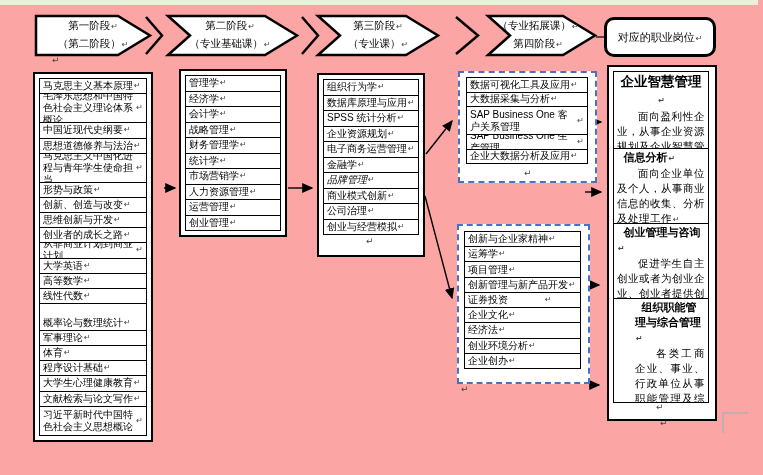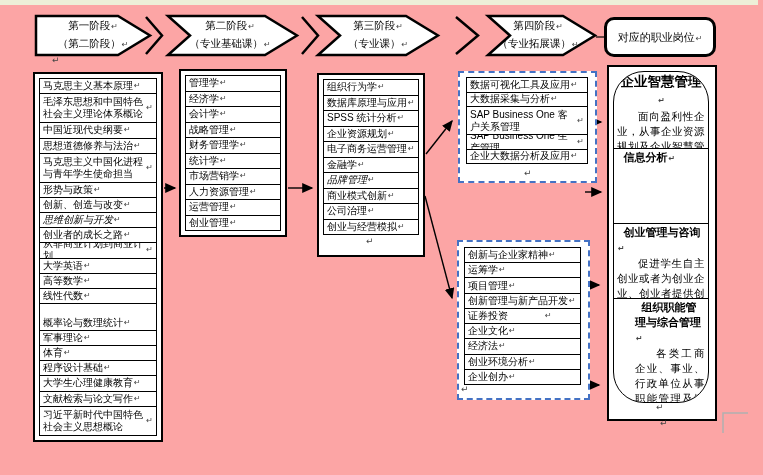--- a/index.html
+++ b/index.html
@@ -14,32 +14,32 @@
                  border-radius:10px;background:#fff;text-align:center;line-height:34px;font-size:11px;z-index:3;}
   .box-outer{position:absolute;border:2.5px solid #000;background:#fff;z-index:2;}
   .box-inner{position:absolute;border:1.5px solid #000;display:flex;flex-direction:column;overflow:hidden;}
   .row{display:flex;align-items:center;border-bottom:1.5px solid #000;padding:0 3px;
        font-size:10px;line-height:12px;overflow:hidden;}
   .row:last-child{border-bottom:none;}
   .row .txt{word-break:break-all;}
   .dashed-box{position:absolute;border:2px dashed #4472C4;background:#fff;z-index:2;}
   .tail-mark{position:absolute;font-size:9px;color:#444;z-index:3;}
   
-  #col1{left:33px;top:72px;width:130px;height:370px;}
+  #col1{left:33px;top:72px;width:120px;height:370px;}
   #col1 .box-inner{left:4px;top:4px;right:4px;bottom:4px;}
   #col2{left:179px;top:69px;width:108px;height:168px;}
   #col2 .box-inner{left:4px;top:4px;right:4px;bottom:4px;}
   #col3{left:317px;top:73px;width:108px;height:184px;}
   #col3 .box-inner{left:4px;top:4px;right:4px;bottom:20px;}
   #c4t{left:458px;top:71px;width:139px;height:112px;}
   #c4t .box-inner{left:6px;top:4px;right:7px;bottom:17px;}
-  #c4b{left:457px;top:240px;width:133px;height:160px;}
+  #c4b{left:457px;top:224px;width:133px;height:160px;}
   #c4b .box-inner{left:5px;top:5px;right:7px;bottom:13px;}
   #col5{left:607px;top:65px;width:110px;height:356px;}
-  #col5 .box-inner{left:4px;top:4px;right:6px;bottom:16px;border-radius:31px;}
+  #col5 .box-inner{left:4px;top:4px;right:6px;bottom:16px;}
   .job-section{border-bottom:1.5px solid #000;padding:1px 3px;overflow:hidden;}
   .job-section:last-child{border-bottom:none;}
   .job-title{font-weight:bold;font-size:11px;line-height:15px;text-indent:0.6em;}
   .job-section:first-child .job-title{font-size:13.5px;text-indent:0;text-align:center;line-height:17px;}
   .job-desc{font-size:10.5px;line-height:15px;text-align:justify;text-indent:2em;letter-spacing:0.5px;}
 </style>
 </head>
 <body>
 
 <div id="canvas">
@@ -79,22 +79,22 @@
   </div>
   <div class="banner-text" style="left:178px;top:17px;width:104px;">
     <div><span>第二阶段</span><span class="pmark">↵</span></div>
     <div><span>（专业基础课）</span><span class="pmark">↵</span></div>
   </div>
   <div class="banner-text" style="left:332px;top:17px;width:92px;">
     <div><span>第三阶段</span><span class="pmark">↵</span></div>
     <div><span>（专业课）</span><span class="pmark">↵</span></div>
   </div>
   <div class="banner-text" style="left:494px;top:17px;width:88px;">
+    <div><span>（专业拓展课）</span><span class="pmark">↵</span></div>
     <div><span>第四阶段</span><span class="pmark">↵</span></div>
-    <div><span>（专业拓展课）</span><span class="pmark">↵</span></div>
   </div>
 
   <div id="job-title-box">
     <span>对应的职业岗位</span><span class="pmark">↵</span>
   </div>
 
   <div id="col1" class="box-outer">
     <div class="box-inner">
         <div class="row" style="flex: 1 0 0px;">
           <span class="txt">马克思主义基本原理</span>
@@ -117,21 +117,21 @@
           <span class="pmark">↵</span>
         </div>
         <div class="row" style="flex: 1 0 0px;">
           <span class="txt">形势与政策</span>
           <span class="pmark">↵</span>
         </div>
         <div class="row" style="flex: 1 0 0px;">
           <span class="txt">创新、创造与改变</span>
           <span class="pmark">↵</span>
         </div>
-        <div class="row" style="flex: 1 0 0px; font-style: italic;">
+        <div class="row" style="flex: 1 0 0px;">
           <span class="txt">思维创新与开发</span>
           <span class="pmark">↵</span>
         </div>
         <div class="row" style="flex: 1 0 0px;">
           <span class="txt">创业者的成长之路</span>
           <span class="pmark">↵</span>
         </div>
         <div class="row" style="flex: 1 0 0px;">
           <span class="txt">从非商业计划到商业计划</span>
           <span class="pmark">↵</span>
@@ -336,20 +336,21 @@
   </div>
 
   <div id="col5" class="box-outer">
     <div class="box-inner">
       <div class="job-section" style="flex:77 0 0;">
         <div class="job-title"><span>企业智慧管理</span><span class="pmark">↵</span></div>
         <div class="job-desc"><span>面向盈利性企业，从事企业资源规划及企业智慧管理运营工作.</span></div>
       </div>
       <div class="job-section" style="flex:75 0 0;">
         <div class="job-title"><span>信息分析</span><span class="pmark">↵</span></div>
+        <div class="job-desc"><span>面向企业单位及个人，从事商业信息的收集、分析及处理工作</span><span class="pmark">↵</span></div>
       </div>
       <div class="job-section" style="flex:76 0 0;">
         <div class="job-title"><span>创业管理与咨询</span><span class="pmark">↵</span></div>
         <div class="job-desc"><span>促进学生自主创业或者为创业企业、创业者提供创业服务和创业辅导.</span></div>
       </div>
       <div class="job-section" style="flex:105 0 0;margin-left:18px;">
         <div class="job-title"><span>组织职能管理与综合管理</span><span class="pmark">↵</span></div>
         <div class="job-desc"><span>各类工商企业、事业、行政单位从事职能管理及综合性管理工作</span><span class="pmark">↵</span></div>
       </div>
     </div>

